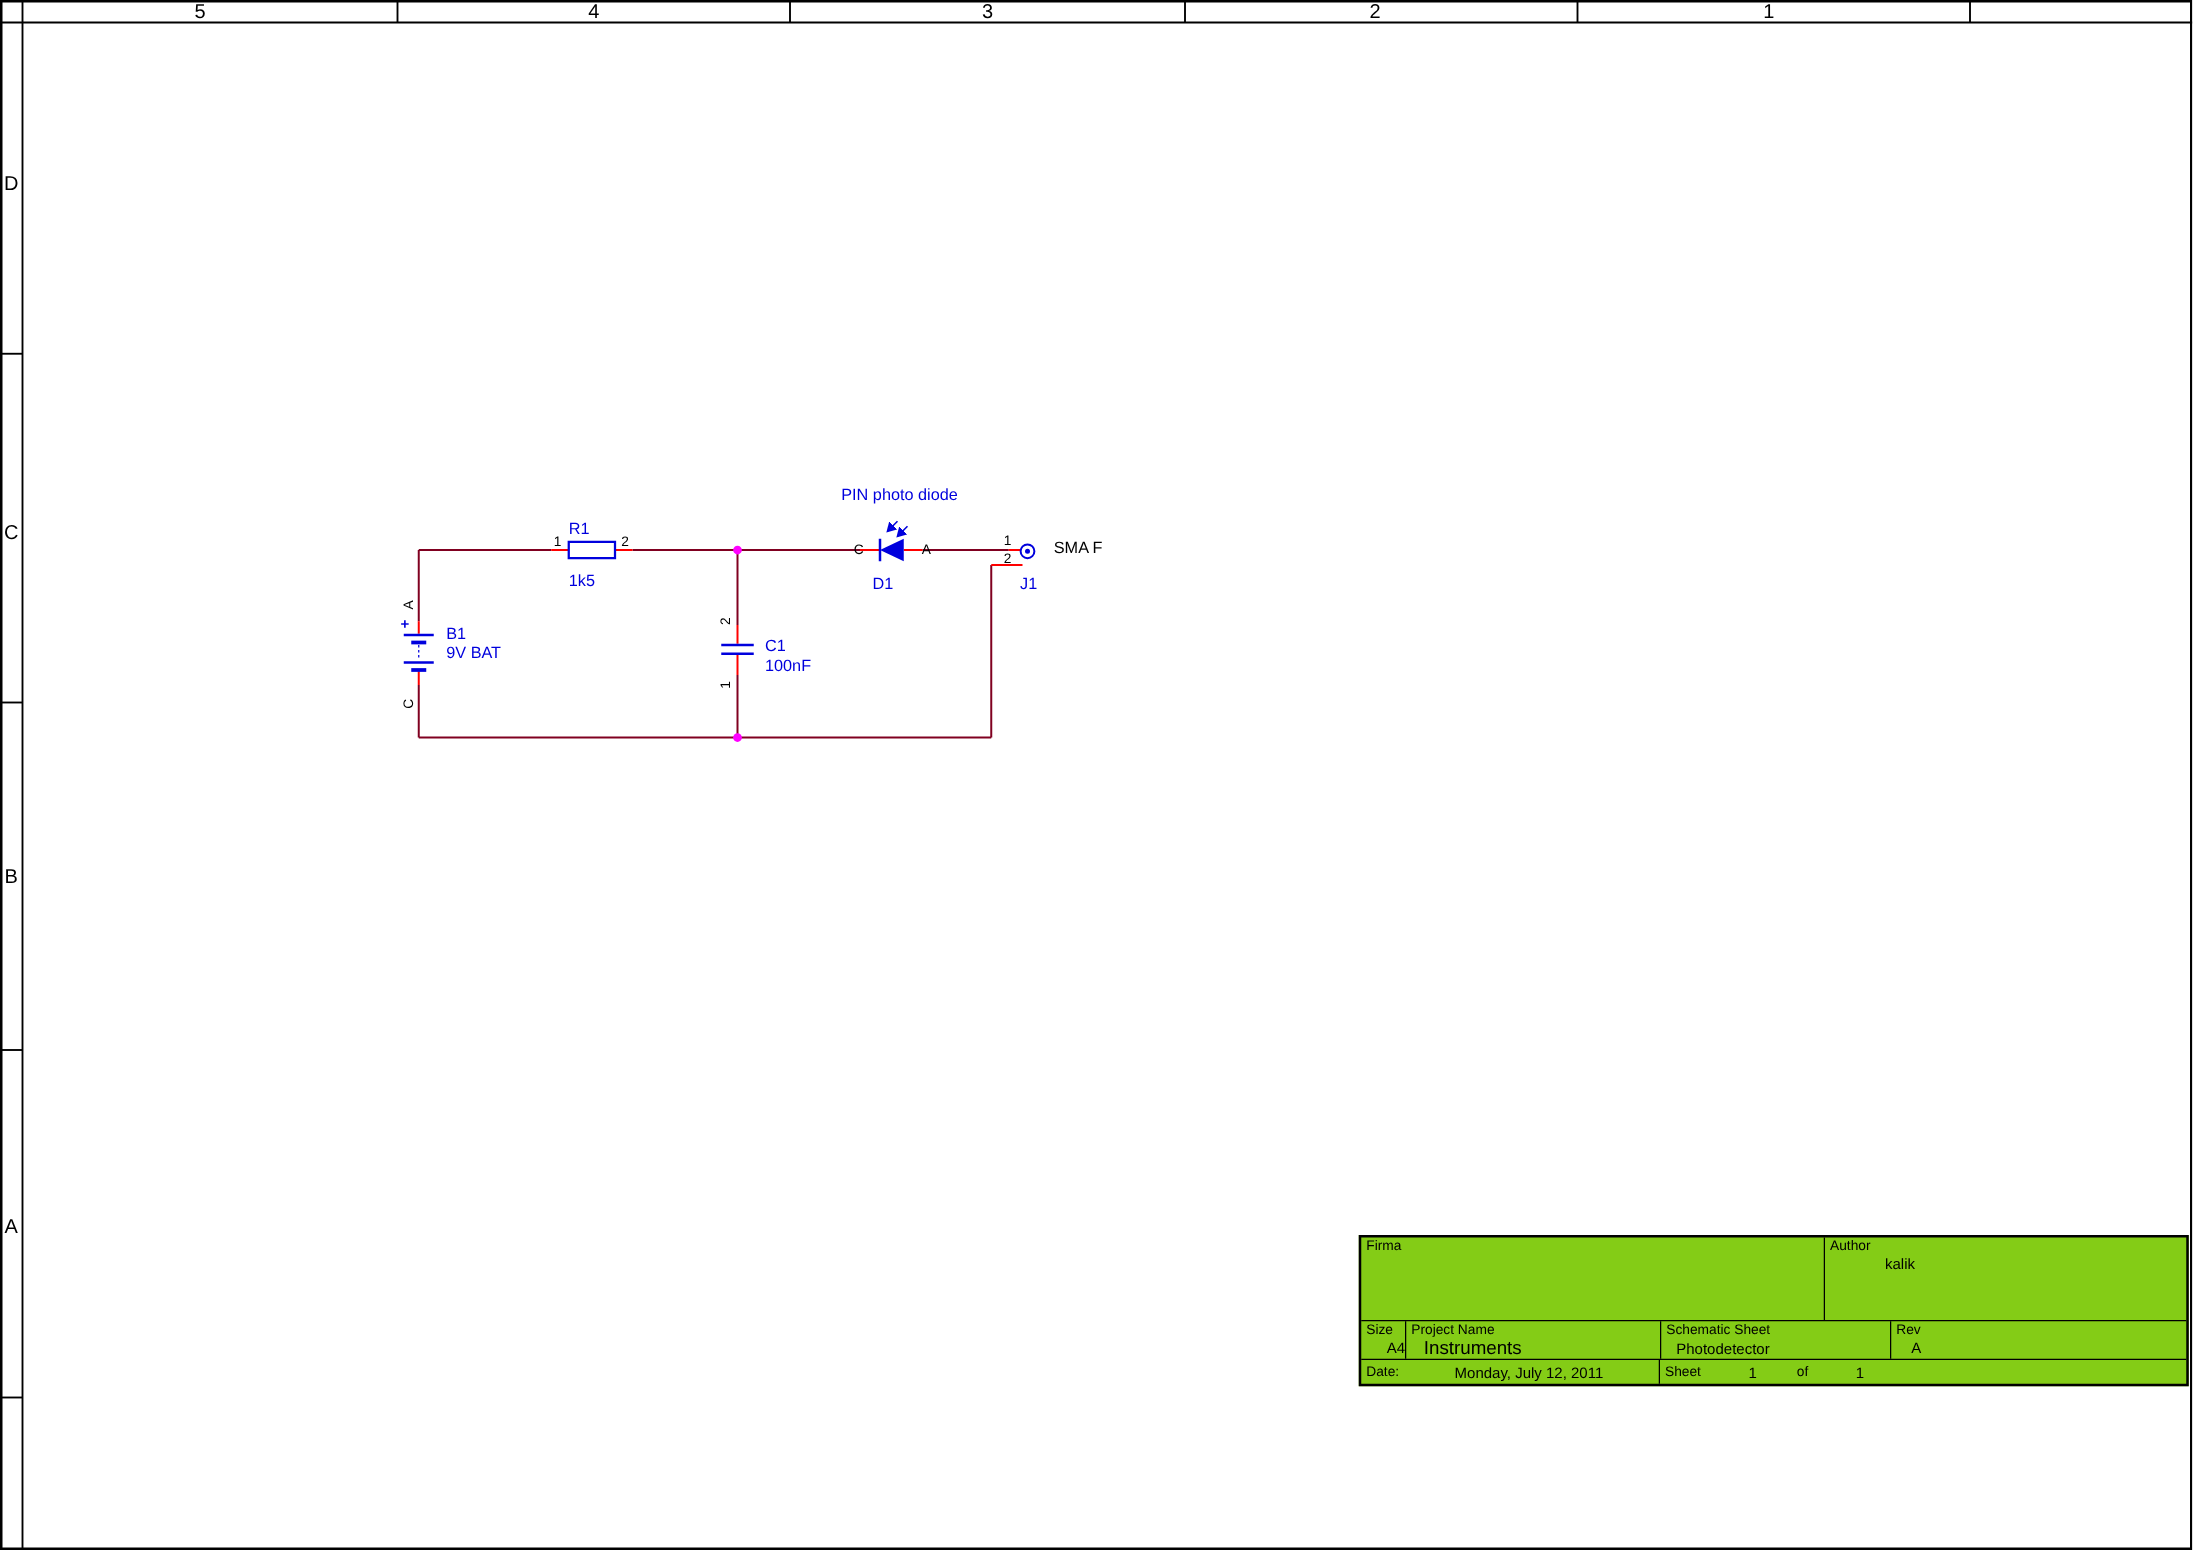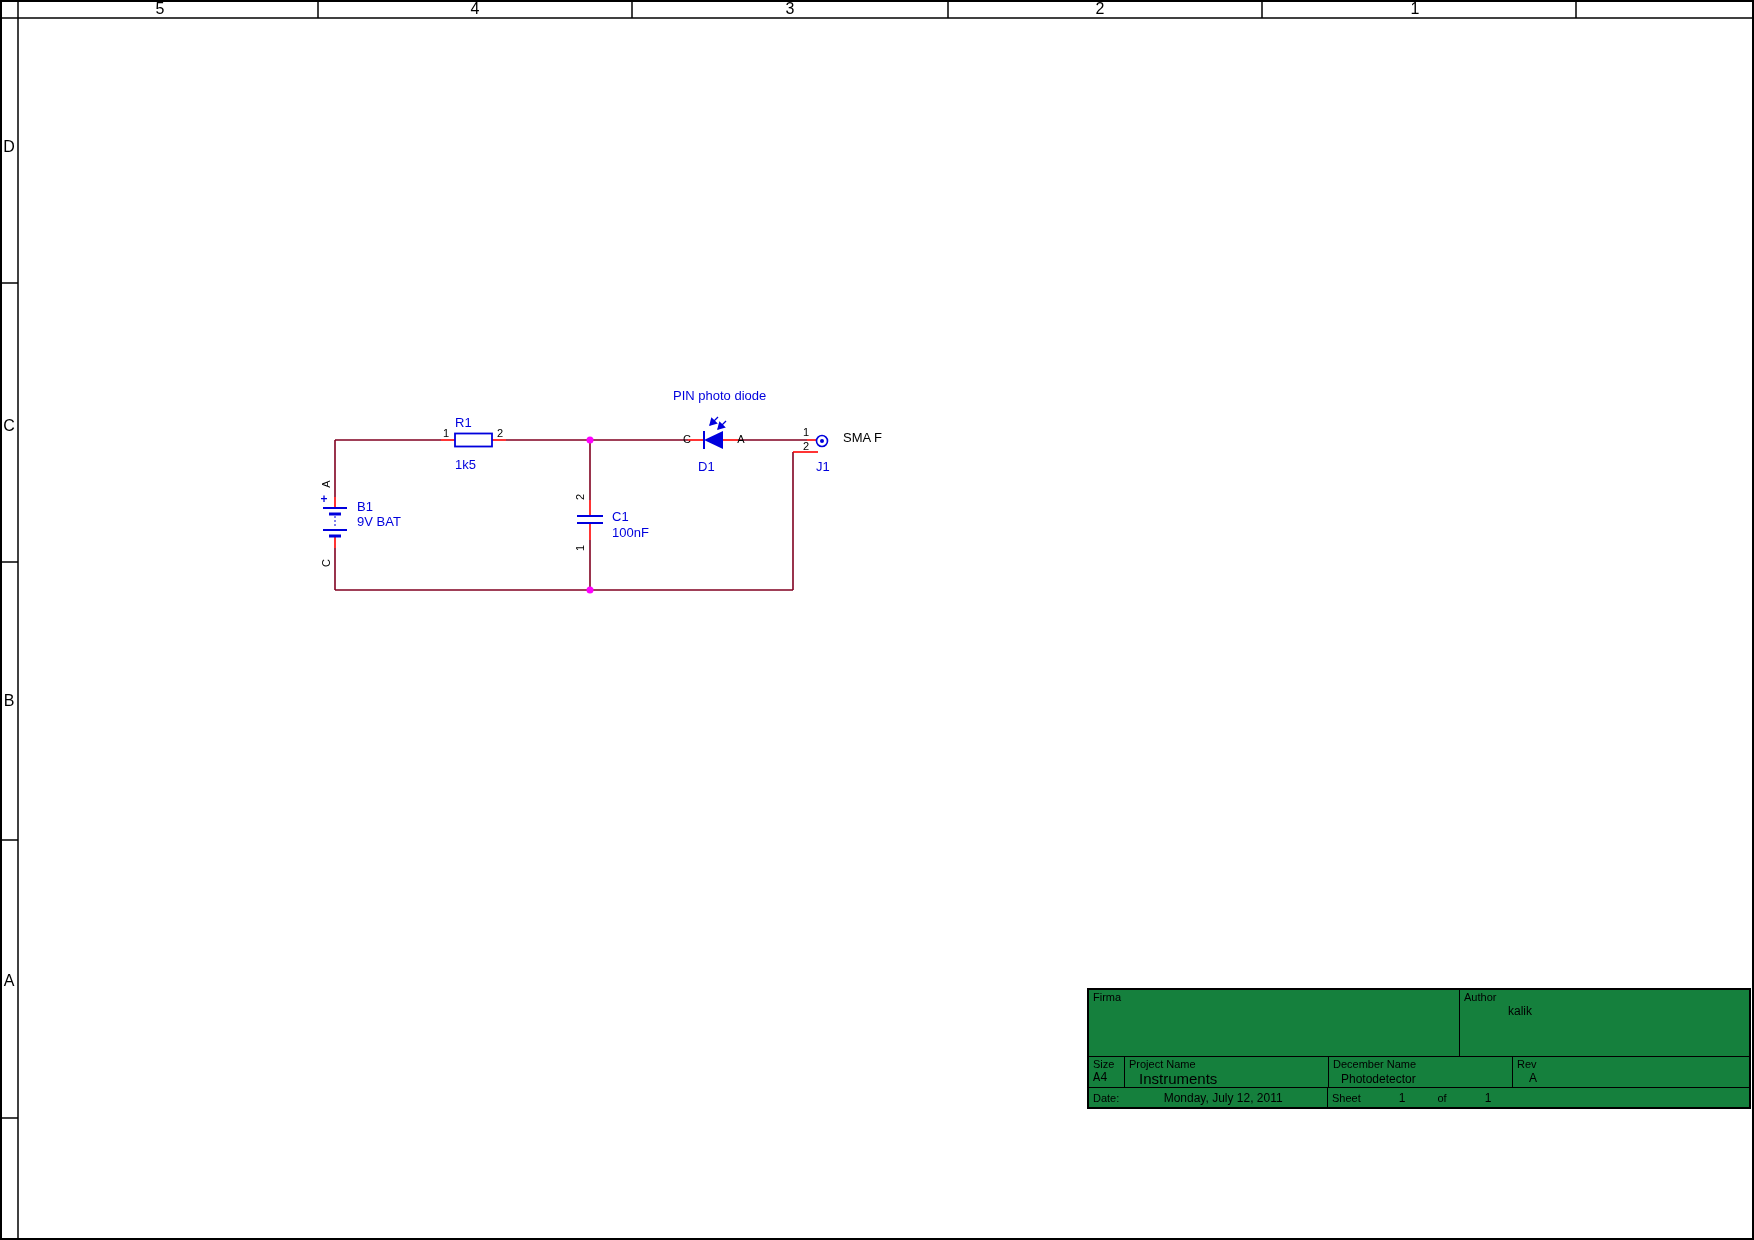--- a/index.html
+++ b/index.html
@@ -15,35 +15,35 @@
   .comp-plus  { font-size:12px; font-weight:bold; fill:#0000dd; }
 
   .wire     { stroke:#800020; stroke-width:1.6; fill:none; }
   .pin      { stroke:#ff0000; stroke-width:1.6; fill:none; }
   .comp     { stroke:#0000dd; fill:none; }
   .junction { fill:#ff00ff; }
   .frameln  { stroke:#000000; stroke-width:1.5; }
 
   
   .titleblock { position:absolute; left:1087px; top:988px; width:664px; height:121px;
-                border:2px solid #000; background:#15803d; display:flex; flex-direction:column;
+                border:2px solid #000; background:#84cc16; display:flex; flex-direction:column;
                 color:#000; }
   .tb-row  { display:flex; }
   .tb-row1 { height:66px; }
   .tb-row2 { height:31px; border-top:1px solid #000; }
   .tb-row3 { flex:1; border-top:1px solid #000; font-size:12px; }
   .tb-cell { padding:1px 0 0 4px; overflow:hidden; }
   .tb-cell + .tb-cell { border-left:1px solid #000; }
   .tb-label { display:block; font-size:11px; line-height:12px; }
   .tb-firma { width:370px; }
   .tb-author { flex:1; }
   .tb-author-value { font-size:12px; margin:1px 0 0 8px;padding-left:36px; }
   .tb-company { font-size:38px; line-height:42px; margin:2px 0 0 44px; letter-spacing:1px; }
   .tb-size { width:35px; }
-  .tb-size-value { font-size:12px; text-align:left; margin-top:1px;font-family:Liberation Mono, monospace; }
+  .tb-size-value { font-size:12px; text-align:right; margin-top:1px; }
   .tb-project { width:204px; }
   .tb-project-value { font-size:15px; margin:0 0 0 10px; }
   .tb-schematic { width:184px; }
   .tb-schematic-value { font-size:12px; margin:2px 0 0 8px; }
   .tb-rev { flex:1; }
   .tb-rev-value { font-size:12px; margin:1px 0 0 12px; }
   .tb-date { width:238px; display:flex; align-items:center; padding-top:0; }
   .tb-label3 { font-size:11px; }
   .tb-date-value { flex:1; text-align:center; font-size:12px; }
   .tb-sheet { flex:1; display:flex; align-items:center; padding-top:0; }
@@ -177,21 +177,21 @@
     <div class="tb-row tb-row2">
       <div class="tb-cell tb-size">
         <span class="tb-label">Size</span>
         <div class="tb-size-value">A4</div>
       </div>
       <div class="tb-cell tb-project">
         <span class="tb-label">Project Name</span>
         <div class="tb-project-value">Instruments</div>
       </div>
       <div class="tb-cell tb-schematic">
-        <span class="tb-label">December Name</span>
+        <span class="tb-label">Schematic Sheet</span>
         <div class="tb-schematic-value">Photodetector</div>
       </div>
       <div class="tb-cell tb-rev">
         <span class="tb-label">Rev</span>
         <div class="tb-rev-value">A</div>
       </div>
     </div>
     <div class="tb-row tb-row3">
       <div class="tb-cell tb-date">
         <span class="tb-label3">Date:</span>

